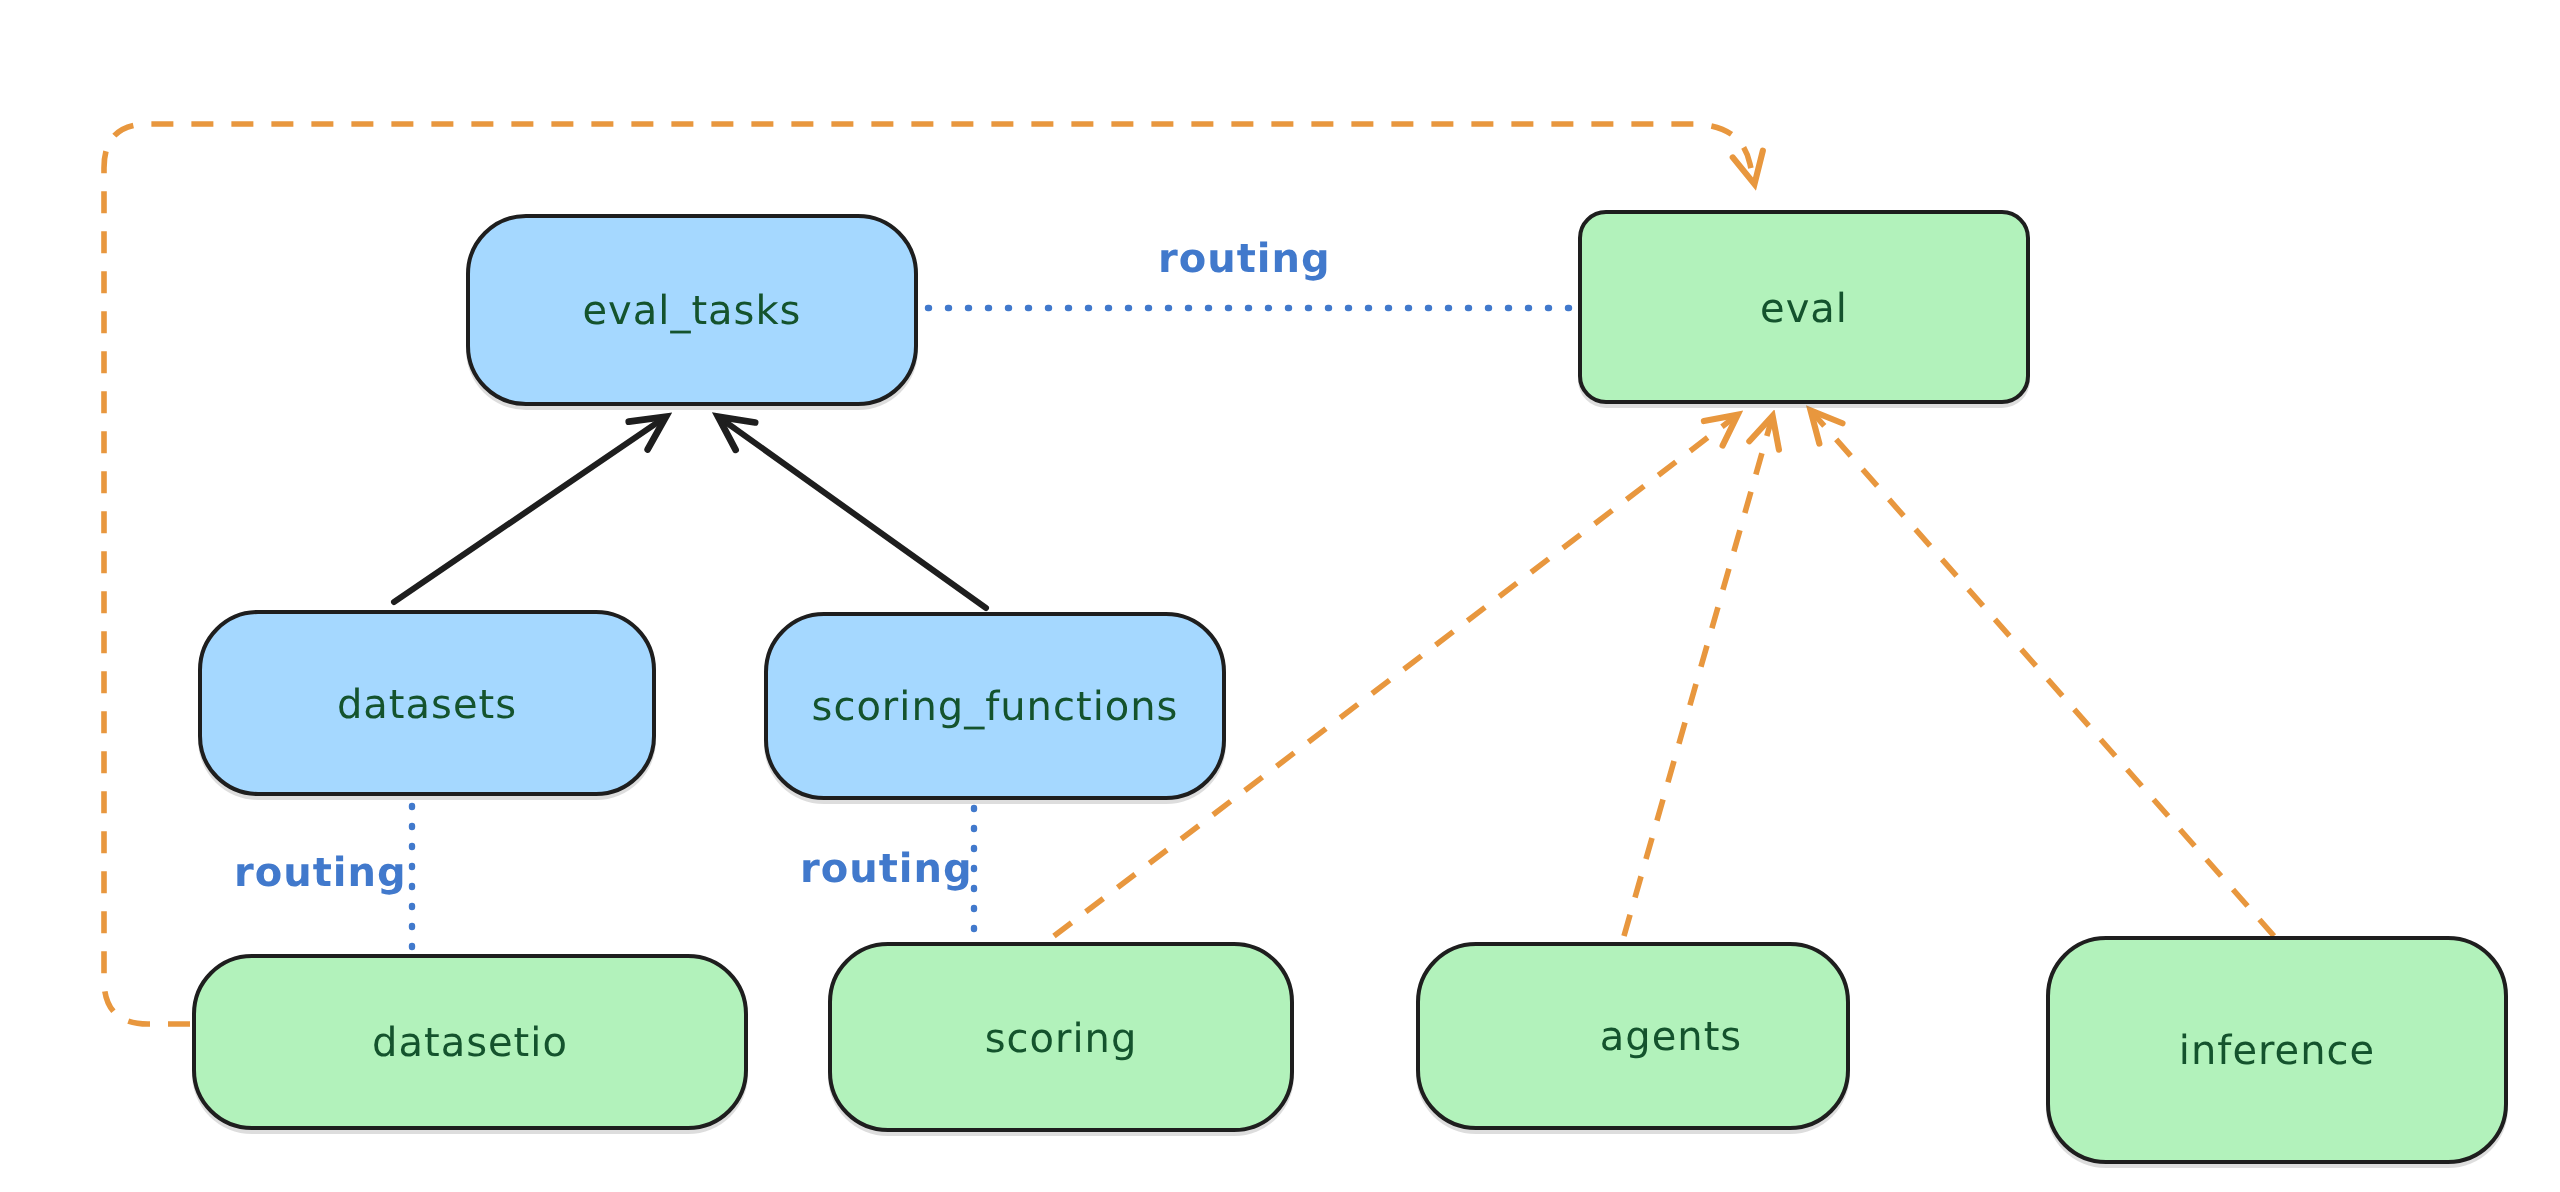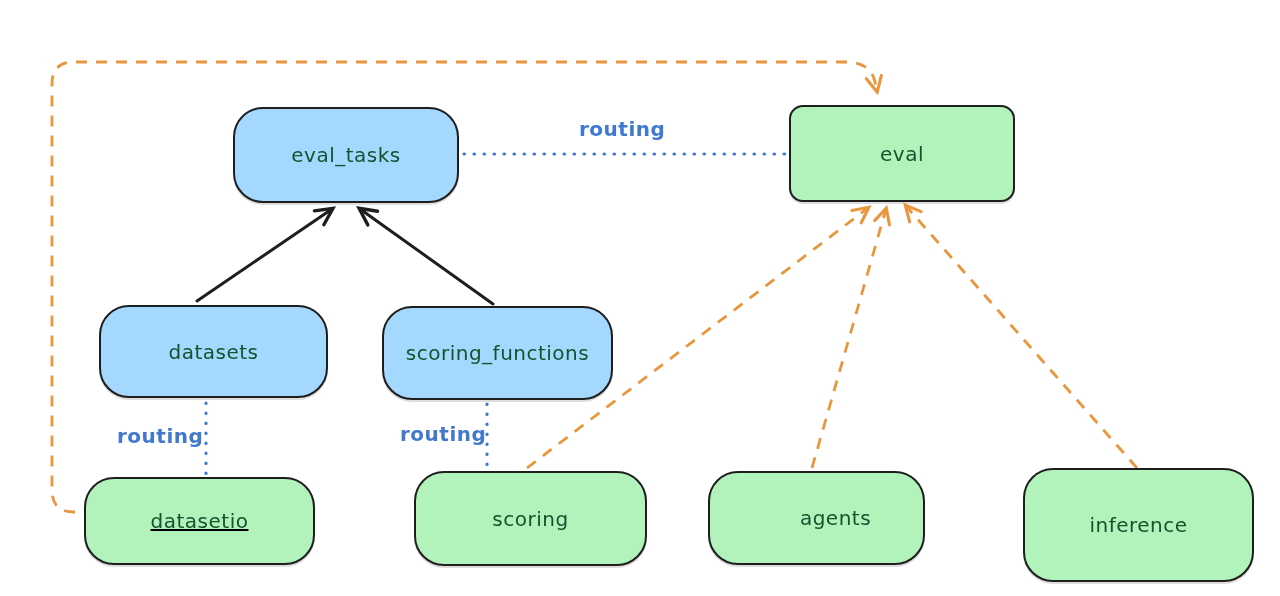--- a/index.html
+++ b/index.html
@@ -84,21 +84,21 @@
   </div>
 
   <div class="node" style="left: 99px; top: 305px; width: 229px; height: 93px; background-color: rgb(165, 216, 255);">
     <span>datasets</span>
   </div>
 
   <div class="node" style="left: 382px; top: 306px; width: 231px; height: 94px; background-color: rgb(165, 216, 255);">
     <span>scoring_functions</span>
   </div>
 
-  <div class="node" style="left: 84px; top: 477px; width: 231px; height: 88px; background-color: rgb(178, 242, 187); text-decoration: underline;">
+  <div class="node" style="left: 96px; top: 477px; width: 278px; height: 88px; background-color: rgb(178, 242, 187);">
     <span>datasetio</span>
   </div>
 
   <div class="node" style="left: 385px; top: 471px; width: 233px; height: 95px; background-color: rgb(178, 242, 187); margin-left: 29px;">
     <span>scoring</span>
   </div>
 
   <div class="node" style="left: 708px; top: 471px; width: 217px; height: 94px; background-color: rgb(178, 242, 187); padding-left: 38px;">
     <span>agents</span>
   </div>

